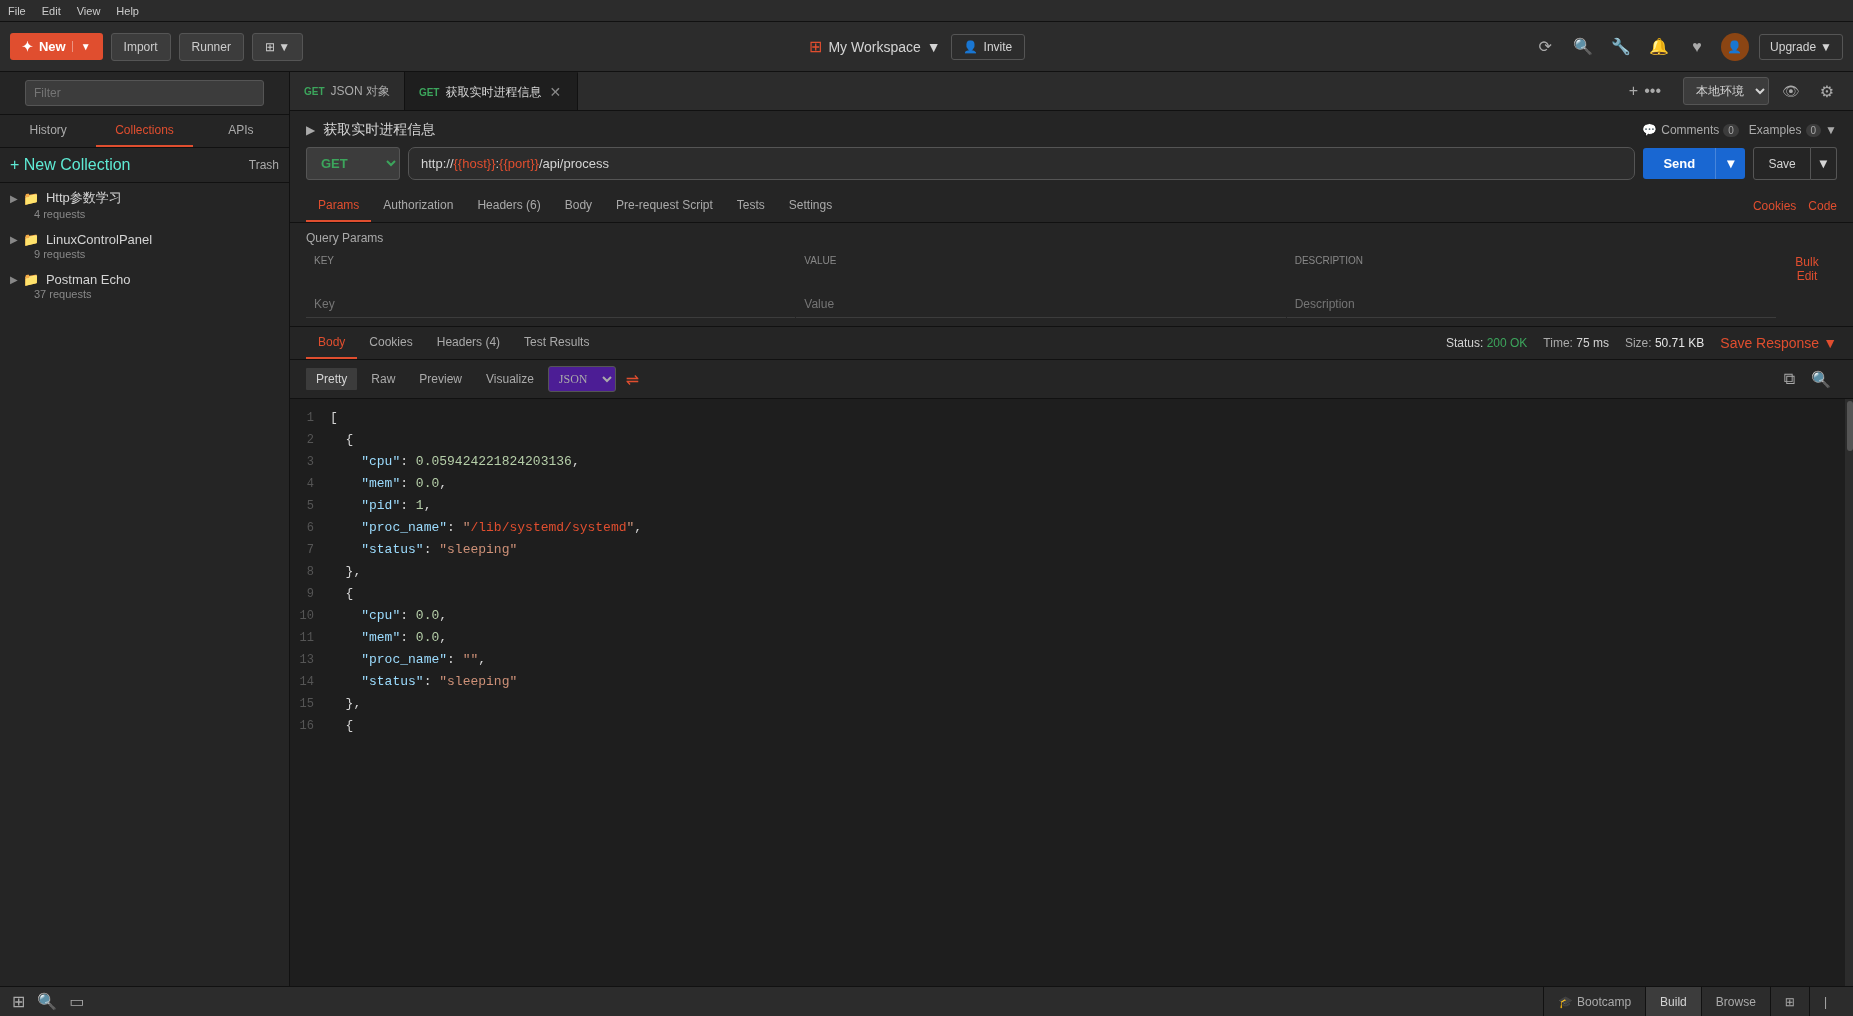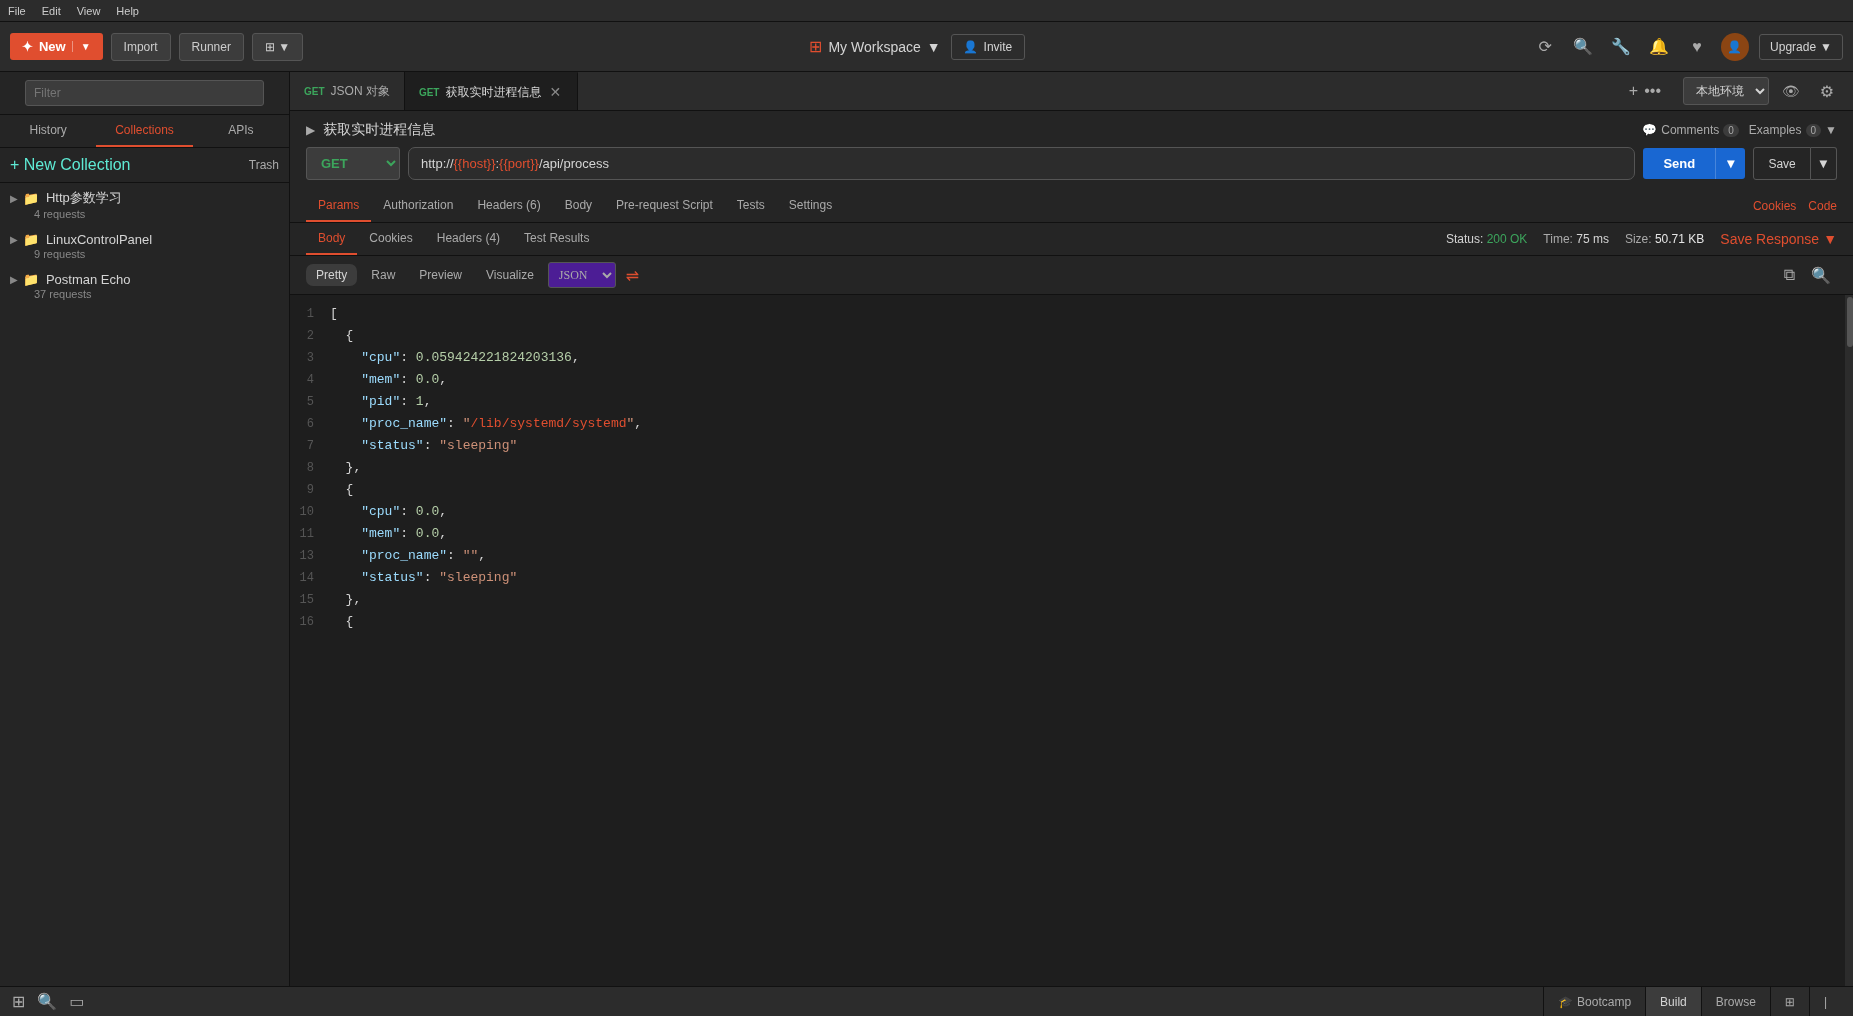--- a/index.html
+++ b/index.html
@@ -98,21 +98,21 @@
     .resp-tab { padding: 8px 12px; font-size: 12px; color: #aaa; cursor: pointer; border-bottom: 2px solid transparent; }
     .resp-tab.active { color: #e04e2f; border-bottom: 2px solid #e04e2f; }
     .resp-status { margin-left: auto; display: flex; gap: 16px; align-items: center; }
     .status-ok { color: #3ca55c; font-size: 12px; }
     .status-val { color: #aaa; font-size: 12px; }
     .status-val span { color: #d4d4d4; }
     .save-response-btn { color: #e04e2f; background: transparent; border: none; cursor: pointer; font-size: 14px; display: flex; align-items: center; gap: 4px; }
 
     
     .format-tabs-bar { display: flex; align-items: center; padding: 6px 16px; border-bottom: 1px solid #111; background: #252525; gap: 4px; }
-    .fmt-tab { padding: 4px 10px; font-size: 12px; color: #aaa; cursor: pointer; border-radius: 7px; }
+    .fmt-tab { padding: 4px 10px; font-size: 12px; color: #aaa; cursor: pointer; border-radius: 1px; }
     .fmt-tab.active { background: #3c3c3c; color: #d4d4d4; }
     .fmt-select { background: #4c1d95; border: 1px solid #555; border-radius: 3px; color: #aaa; padding: 4px 6px; font-size: 12px; cursor: pointer; outline: none; font-family: Liberation Serif, serif; }
     .fmt-action-btn { background: transparent; border: none; color: #aaa; cursor: pointer; font-size: 16px; padding: 3px 6px; border-radius: 3px; }
     .fmt-right { margin-left: auto; display: flex; gap: 4px; }
 
     
     .code-editor { flex: 1; background: #1e1e1e; overflow-y: auto; padding: 8px 0; font-family: 'Courier New', monospace; font-size: 13px; position: relative; }
     .code-line { display: flex; align-items: flex-start; padding: 1px 0; min-height: 20px; }
     .line-num { color: #555; width: 40px; text-align: right; padding-right: 16px; flex-shrink: 0; user-select: none; font-size: 12px; line-height: 20px; }
     .line-content { color: #d4d4d4; line-height: 20px; white-space: pre; }
@@ -302,20 +302,36 @@
       <div class="req-tab">Body</div>
       <div class="req-tab">Pre-request Script</div>
       <div class="req-tab">Tests</div>
       <div class="req-tab">Settings</div>
       <div class="req-tab-right">
         <button class="cookies-link">Cookies</button>
         <button class="code-link">Code</button>
       </div>
     </div>
 
+    <div class="params-section" style="background:#252525;">
+      <div class="params-title">Query Params</div>
+      <div class="params-table">
+        <div class="params-table-header">
+          <span>KEY</span>
+          <span>VALUE</span>
+          <span>DESCRIPTION</span>
+          <button class="bulk-edit-btn">Bulk Edit</button>
+        </div>
+        <div class="params-table-row">
+          <input type="text" placeholder="Key" style="">
+          <input type="text" placeholder="Value" style="">
+          <input type="text" placeholder="Description" style="">
+        </div>
+      </div>
+    </div>
 
     <div class="response-section">
 
       <div class="response-tabs-bar">
         <div class="resp-tab active">Body</div>
         <div class="resp-tab">Cookies</div>
         <div class="resp-tab">Headers (4)</div>
         <div class="resp-tab">Test Results</div>
         <div class="resp-status">
           <span>

